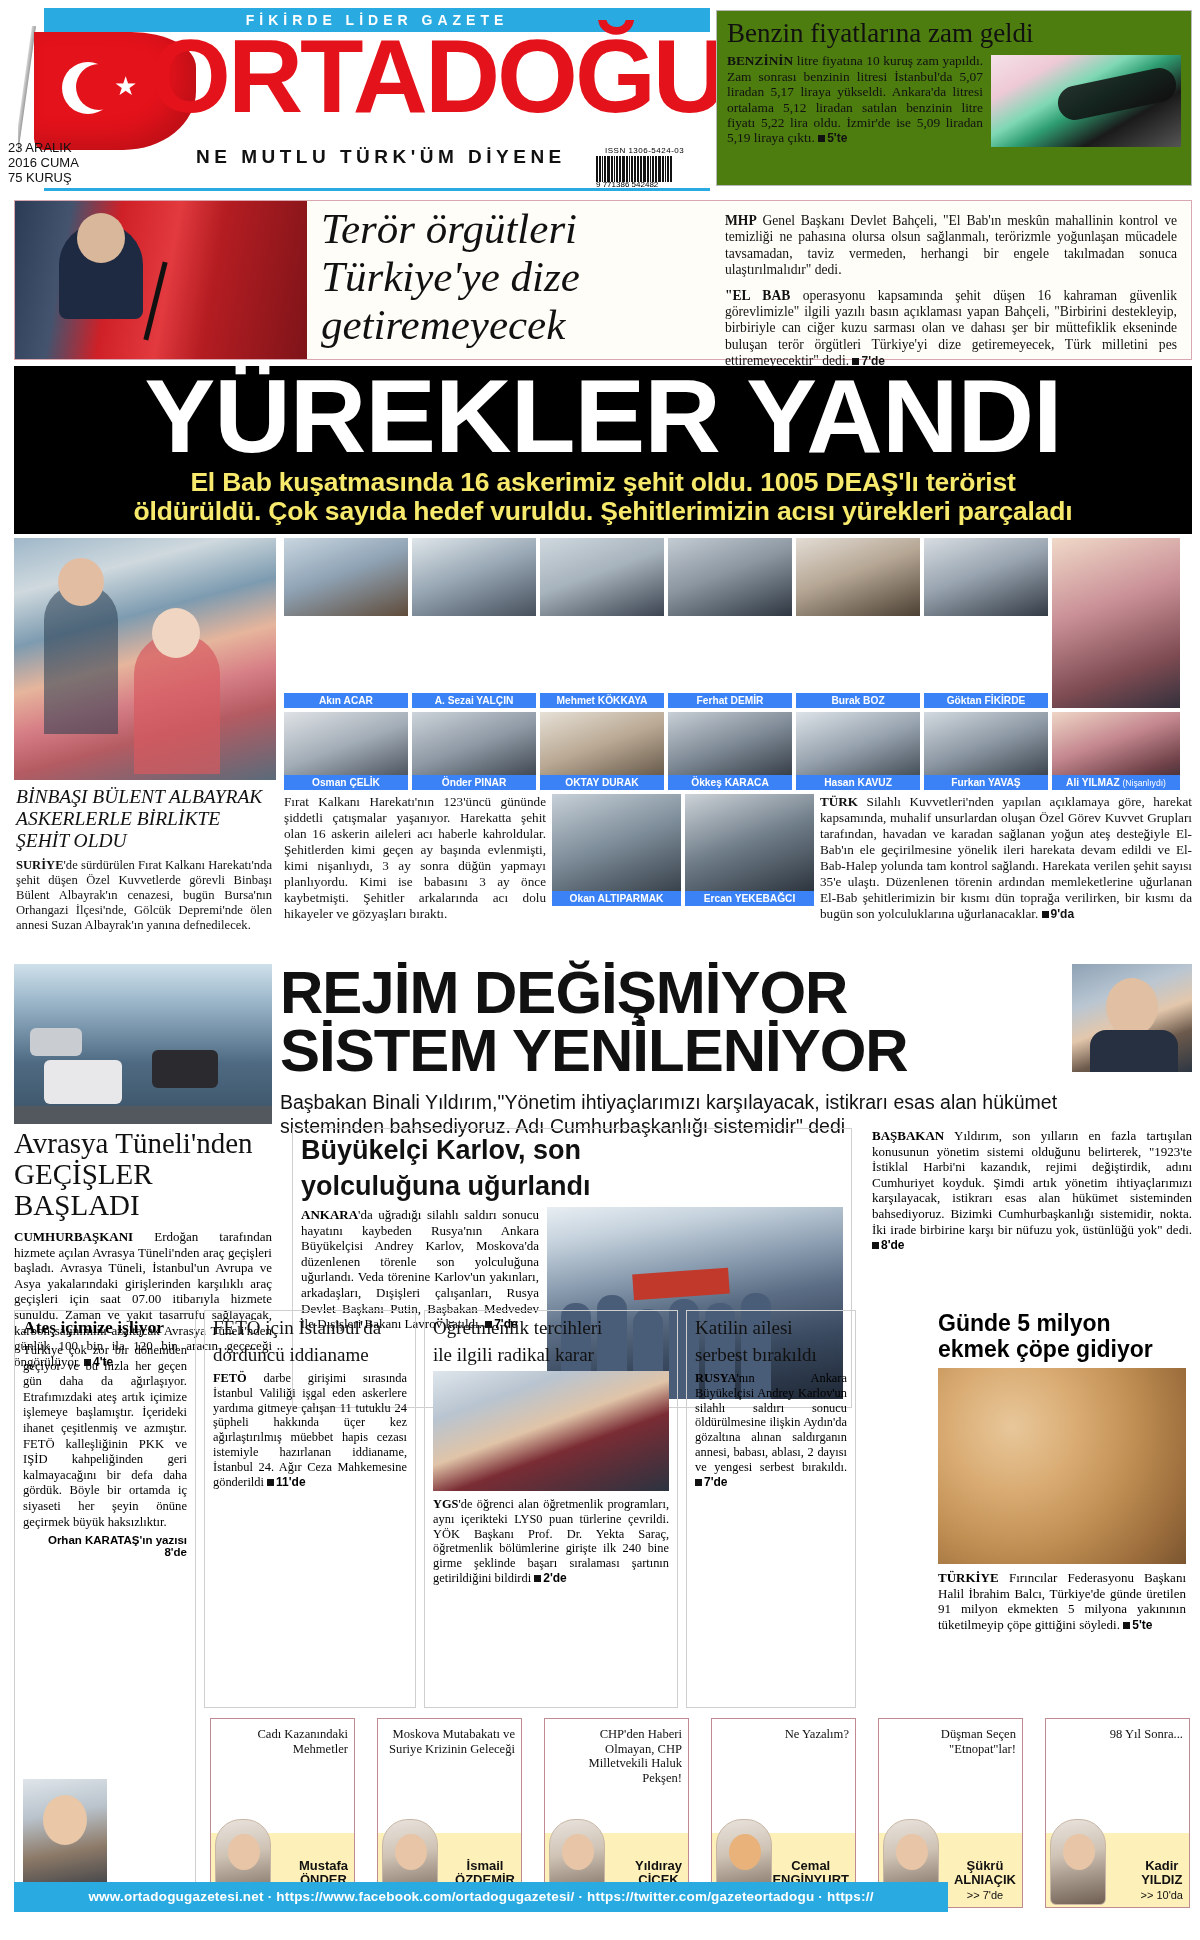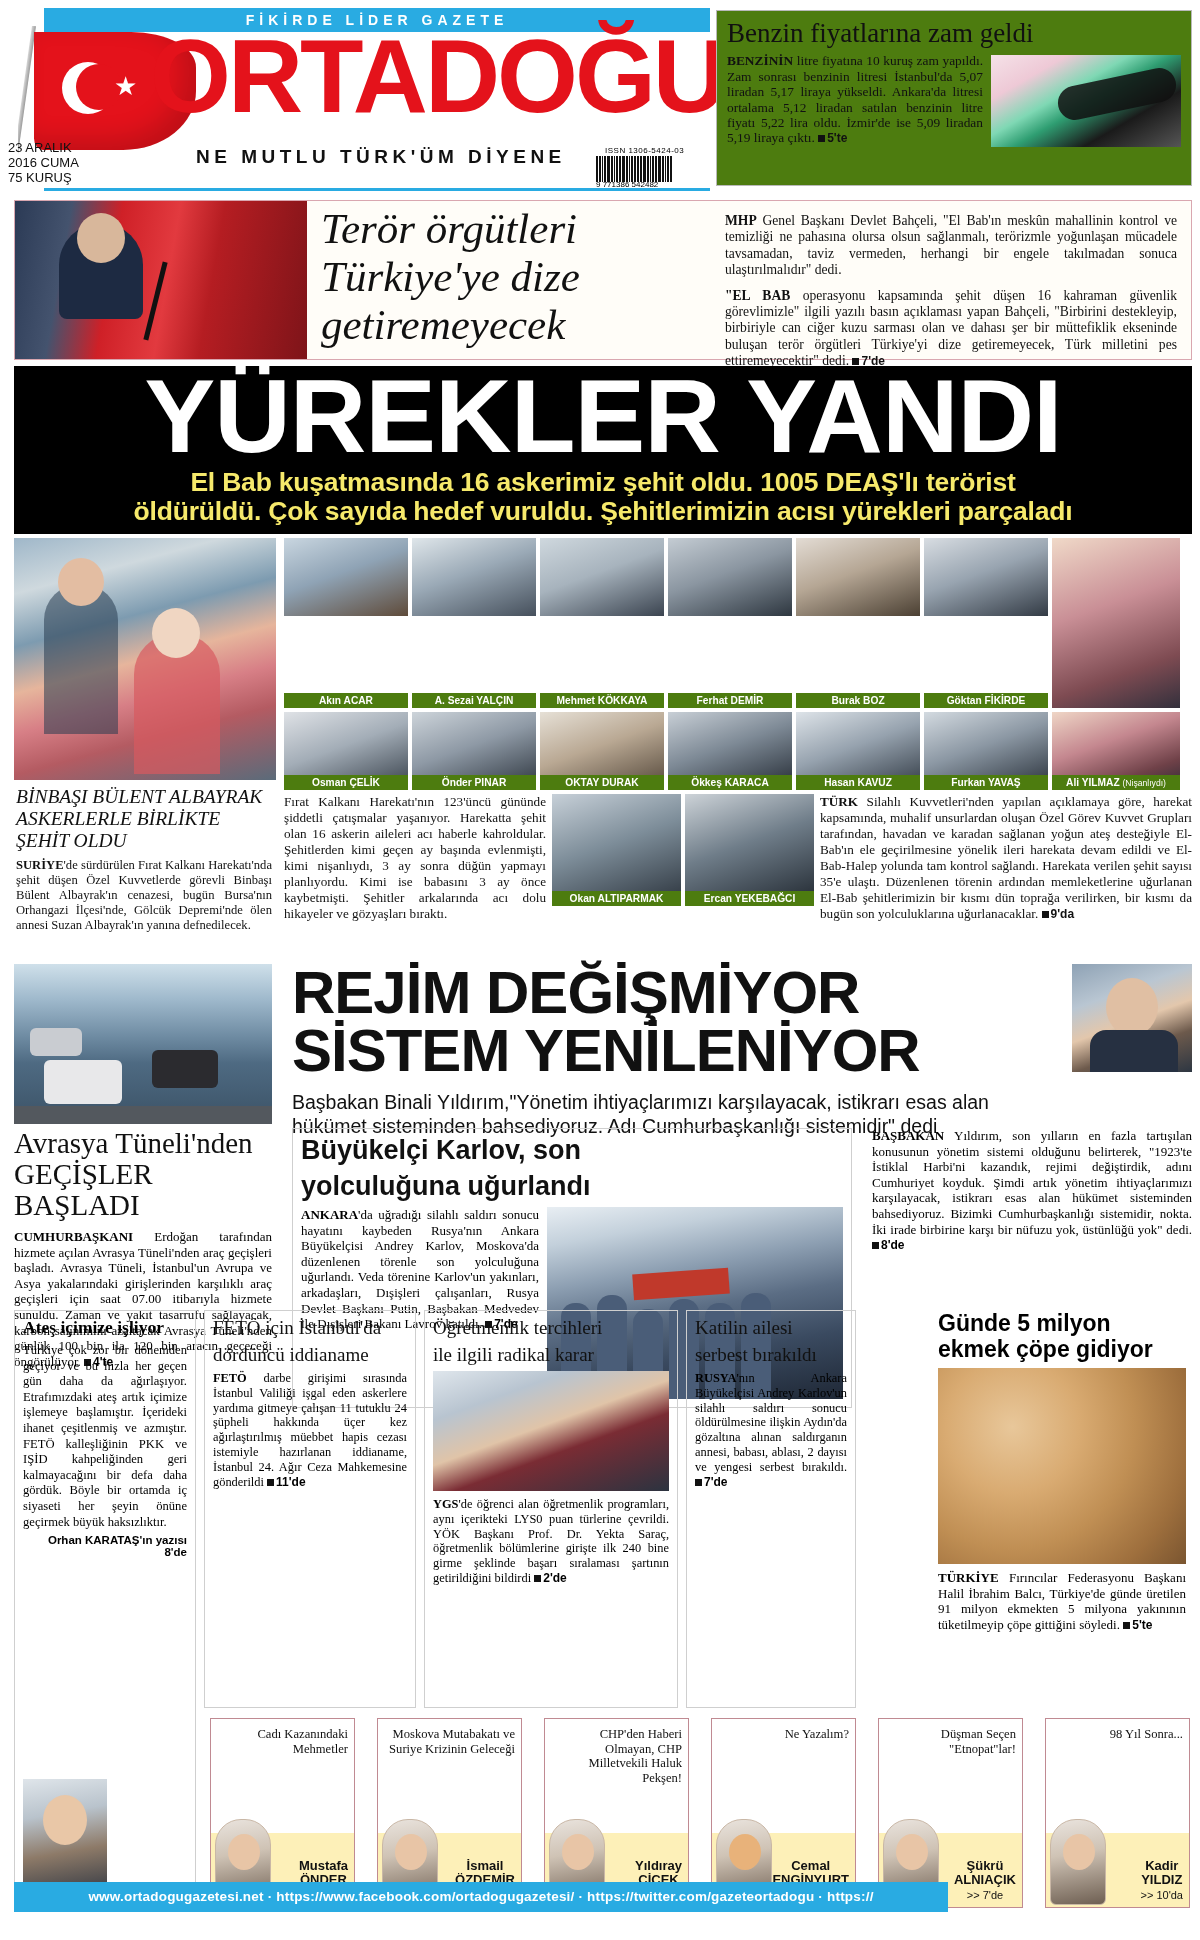--- a/index.html
+++ b/index.html
@@ -170,21 +170,21 @@
   .left-photo .cap .tx b{font-weight:bold;}
 
   .grid { flex:1; margin-left:8px; }
   .row { display:flex; gap:4px; margin-bottom:4px; }
   .cell { position:relative; }
   .cell .ph {
     width:100%; height:78px; position:relative; overflow:hidden; background:#777;
   }
   .cell .nm {
     position:absolute; left:0; bottom:0; width:100%;
-    background:#4d7c0f; color:#fff;
+    background:#3b82f6; color:#fff;
     font-family:"Liberation Sans", sans-serif; font-weight:bold;
     font-size:10.2px; text-align:center; padding:2px 0 2px 0;
     white-space:nowrap; overflow:hidden;
   }
   .cell .nm .sub{font-weight:normal; font-size:8.6px;}
 
   .lowerrow { display:flex; gap:6px; margin-top:2px; }
   .col-txt {
     width:262px; font-size:13.2px; line-height:16px; color:#111; text-align:justify;
   }
@@ -197,21 +197,21 @@
   .tunnel {
     width:258px; height:160px;
     background: linear-gradient(180deg,#cfe0ea 0%,#9fb9cc 22%,#6f8ca3 45%,#4e6a82 62%,#3b5266 100%);
     position:relative; overflow:hidden;
   }
   .tunnel .car{position:absolute;background:#e8e8ea;border-radius:6px;}
   .tunnel .c1{left:30px;top:96px;width:78px;height:44px;}
   .tunnel .c2{left:138px;top:86px;width:66px;height:38px;background:#2b2b2f;}
   .tunnel .c3{left:16px;top:64px;width:52px;height:28px;background:#c9ccd1;}
   .tunnel .lane{position:absolute;left:0;top:142px;width:100%;height:18px;background:#53585e;}
-  .rejim-mid { flex:1; padding:0 20px; }
+  .rejim-mid { flex:1; padding:0 8px; }
   .rejim-mid h1 {
     font-family:"Liberation Sans", sans-serif; font-weight:bold;
     font-size:60px; line-height:58px; color:#111; letter-spacing:-1px;
   }
   .rejim-mid .lead {
     margin-top:10px; font-family:"Liberation Sans", sans-serif;
     font-size:19.5px; line-height:24px; color:#111;
   }
   .pm-photo {
     width:120px; height:108px;

